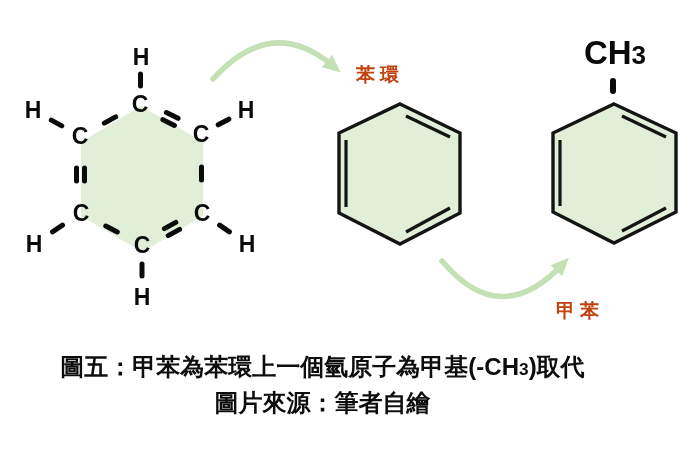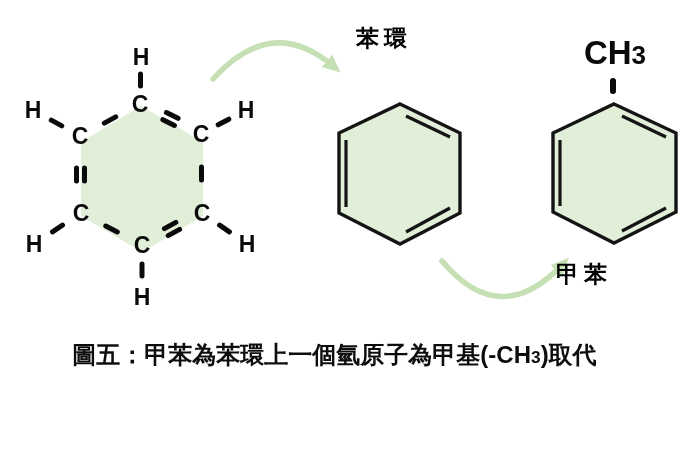--- a/index.html
+++ b/index.html
@@ -13,32 +13,33 @@
   .ring-outline{fill:#e1efd9;stroke:#141414;stroke-width:3.4;stroke-linejoin:miter;}
   .inner-bond{stroke:#141414;stroke-width:3.2;stroke-linecap:butt;fill:none;}
   .bond{stroke:#0a0a0a;stroke-width:5;stroke-linecap:round;fill:none;}
   .ch3-bond{stroke:#0a0a0a;stroke-width:6;stroke-linecap:round;fill:none;}
   .arrow-path{stroke:#c5e0b4;stroke-width:5.5;fill:none;stroke-linecap:round;}
   .atom{font-family:"Liberation Sans",sans-serif;font-weight:bold;font-size:23px;fill:#0a0a0a;text-anchor:middle;}
   .ch3-text{font-family:"Liberation Sans",sans-serif;font-weight:bold;font-size:33px;fill:#0a0a0a;text-anchor:middle;}
   .ch3-sub{font-size:26px;}
   
   .anno{
-    position:absolute;color:#000000;font-size:23px;font-weight:600;
+    position:absolute;color:#c2410c;font-size:19px;font-weight:600;
     letter-spacing:5px;line-height:33px;white-space:nowrap;
     font-family:"Liberation Sans",sans-serif;
+    margin-top:36px;
   }
   .anno-benzene{left:356px;top:22px;}
   .anno-benzene .line2{margin-left:45px;}
   .anno-toluene{left:556px;top:258px;width:97px;text-align:left;}
   
   .caption{
-    position:absolute;left:0;top:338px;width:645px;text-align:center;
+    position:absolute;left:0;top:350px;width:645px;text-align:center;
     color:#0d0d0d;font-weight:bold;font-size:24px;line-height:34px;
-    font-family:"Liberation Sans",sans-serif;white-space:nowrap;padding-left:12px;
+    font-family:"Liberation Sans",sans-serif;white-space:nowrap;
   }
   .caption .sub{font-size:0.72em;}
 </style>
 </head>
 <body>
 
 <div class="stage">
 
   <svg width="700" height="450" viewBox="0 0 700 450">
     <defs>
@@ -105,15 +106,16 @@
   <div class="anno anno-benzene">
     <div class="line1">苯環</div>
   </div>
 
   <div class="anno anno-toluene">
     <div class="line1">甲苯</div>
   </div>
 
   <div class="caption">
     <div><span>圖五：甲苯為苯環上一個氫原子為甲基(-CH</span><span class="sub">3</span><span>)取代</span></div>
+    <div>圖片來源：筆者自繪</div>
   </div>
 
 </div>
 
 </body></html>

